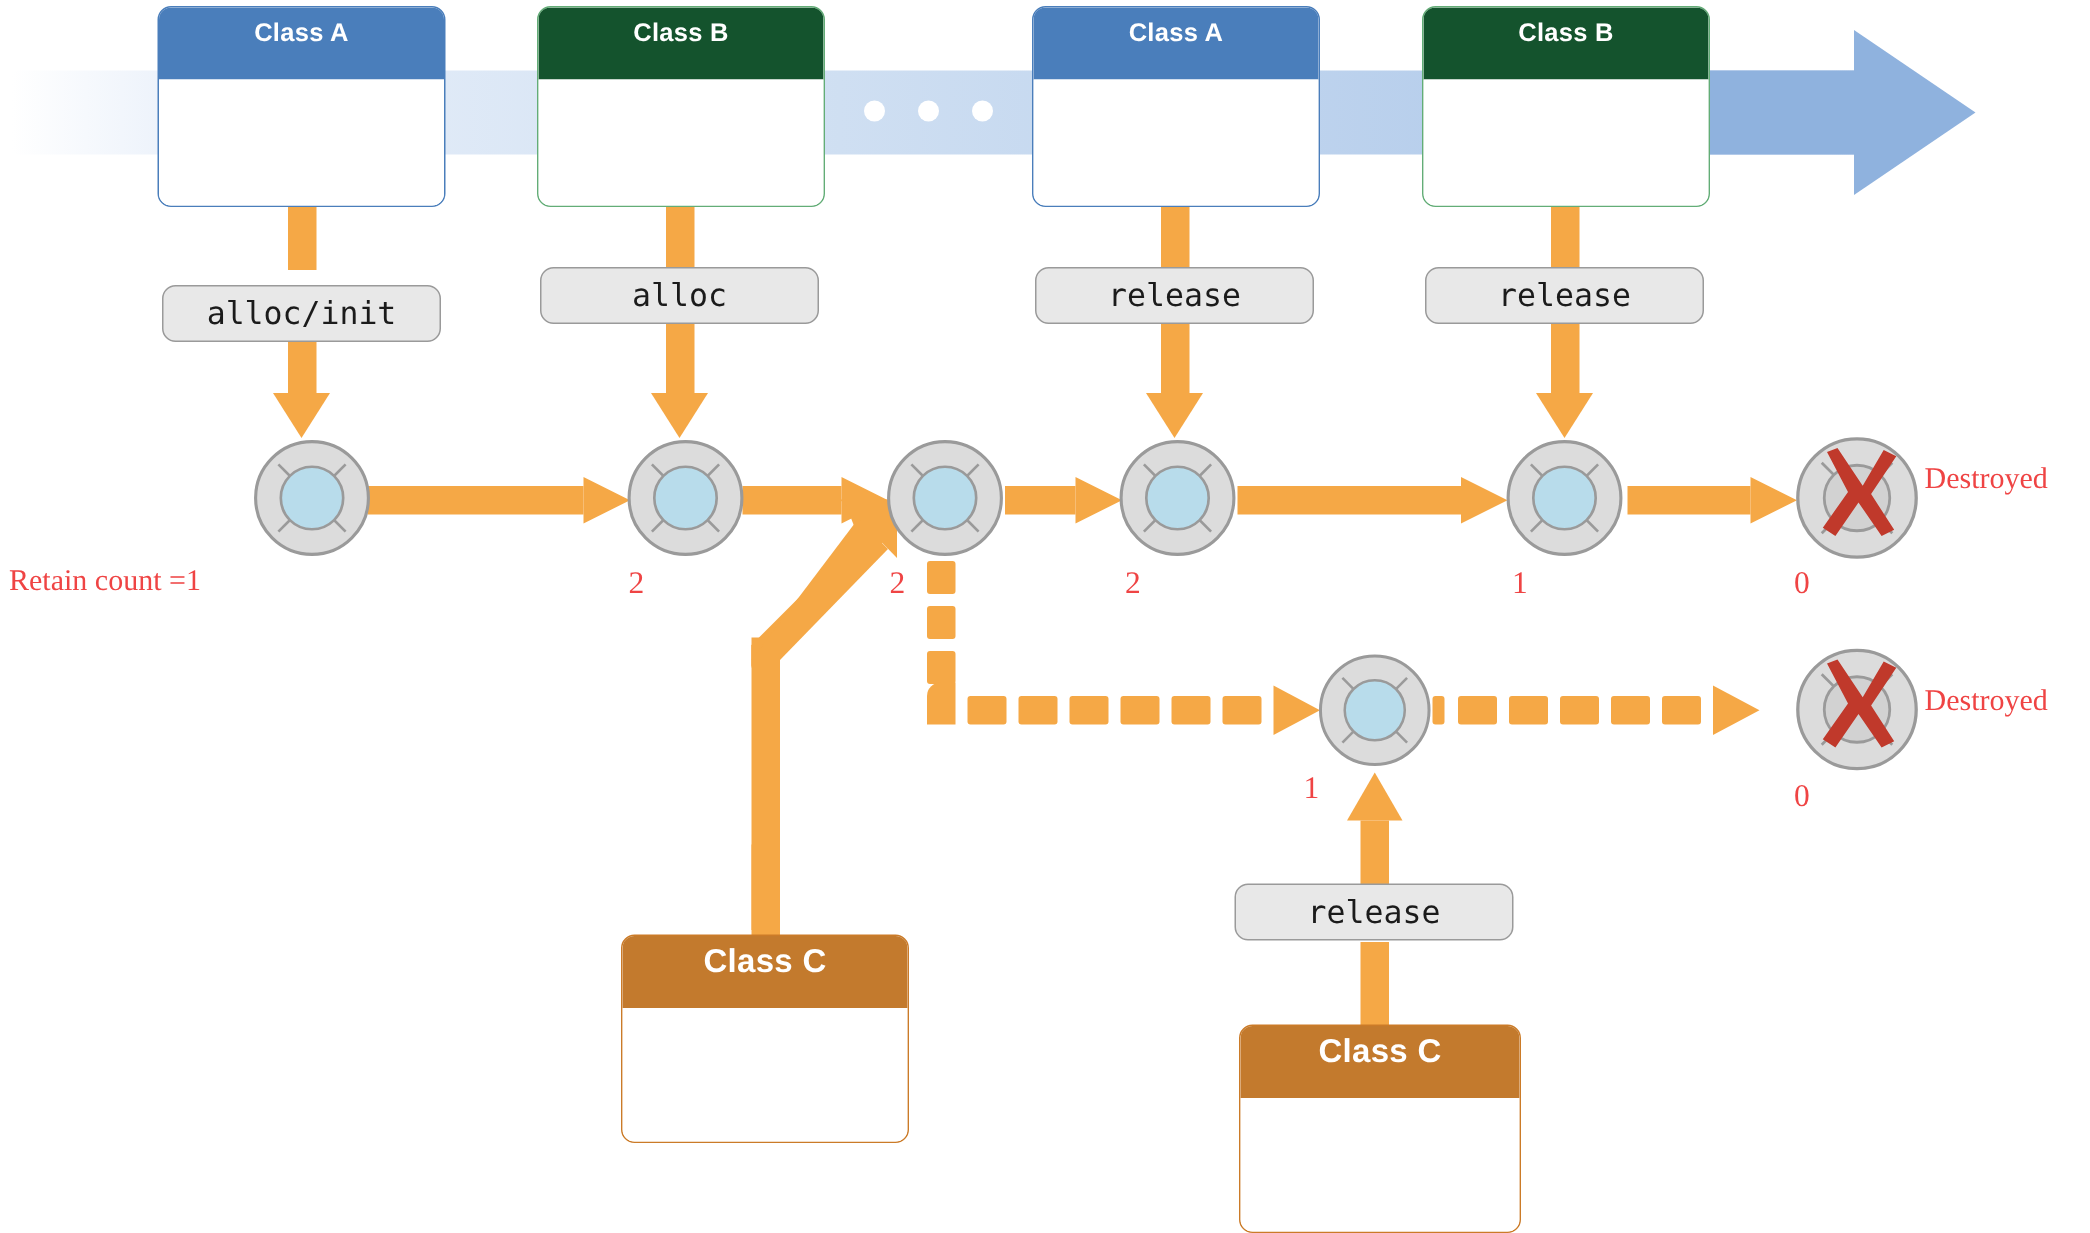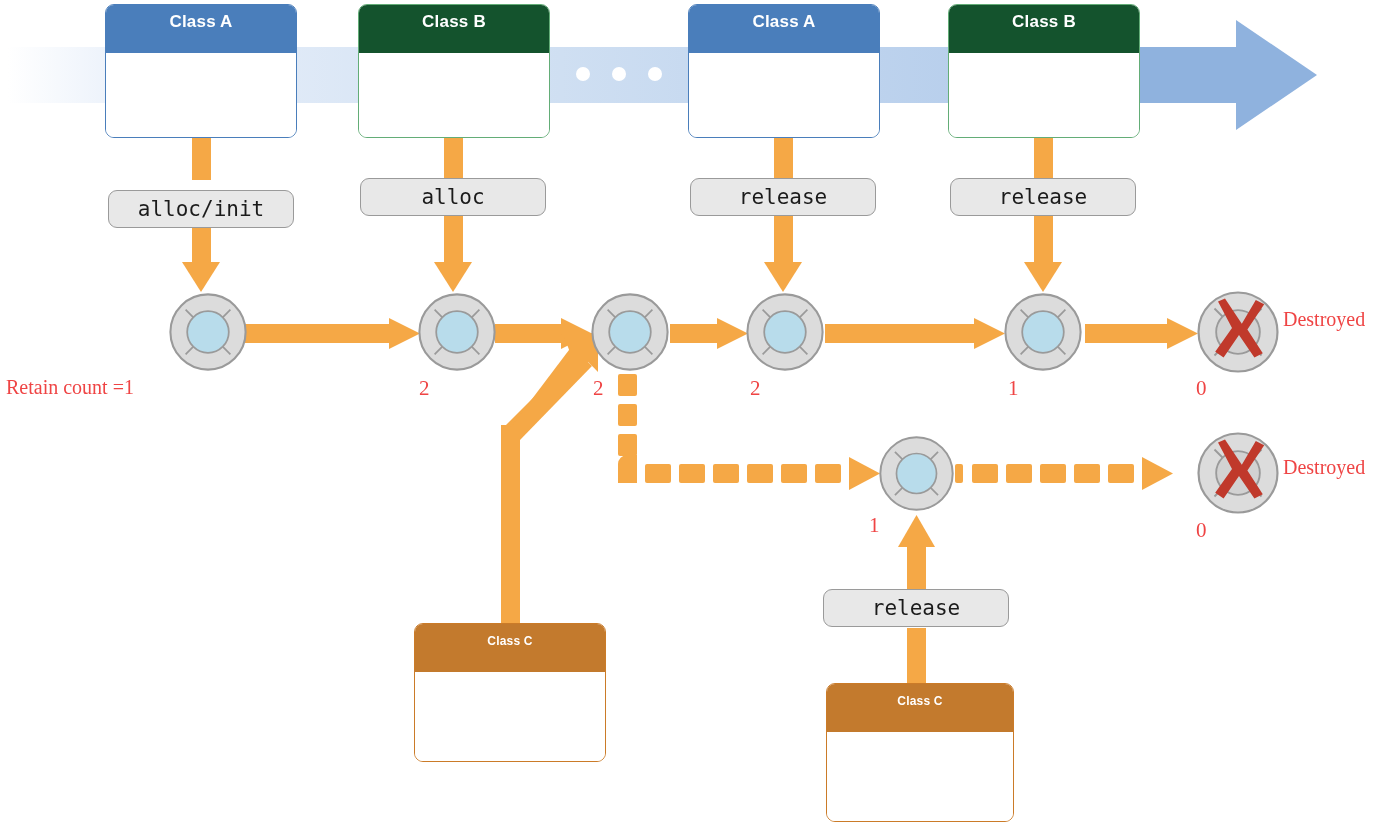--- a/index.html
+++ b/index.html
@@ -39,21 +39,21 @@
     letter-spacing:.2px;
     background:#4a7ebb;
   }
   .class-box .body{background:#ffffff;height:calc(100% - 34px);}
   .cb-blue{border-color:#4a7ebb;}
   .cb-blue .hdr{background:#4a7ebb;}
   .cb-green{border-color:#63ad77;}
   .cb-green .hdr{background:#14532d;text-align:center;}
   .cb-orange{border-color:#cb7b28;}
   .cb-orange .hdr{background:#c37a2d;}
-  .cb-orange .hdr{font-size:12px;}
+  .cb-orange .hdr{font-size:22px;}
 
   
   .method-pill{
     position:absolute;
     height:38px;
     line-height:36px;
     background:#e8e8e8;
     border:1px solid #9a9a9a;
     border-radius:9px;
     text-align:center;

